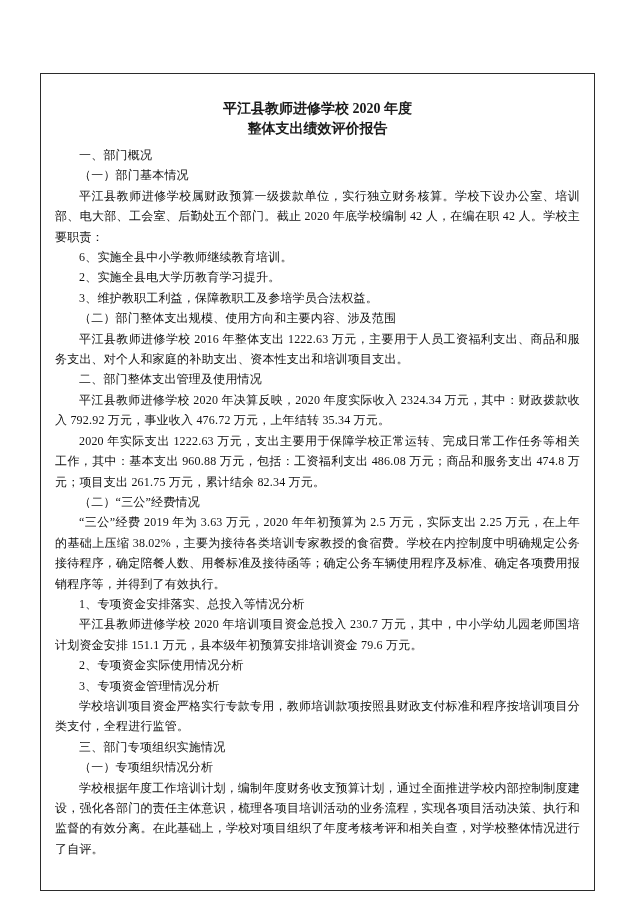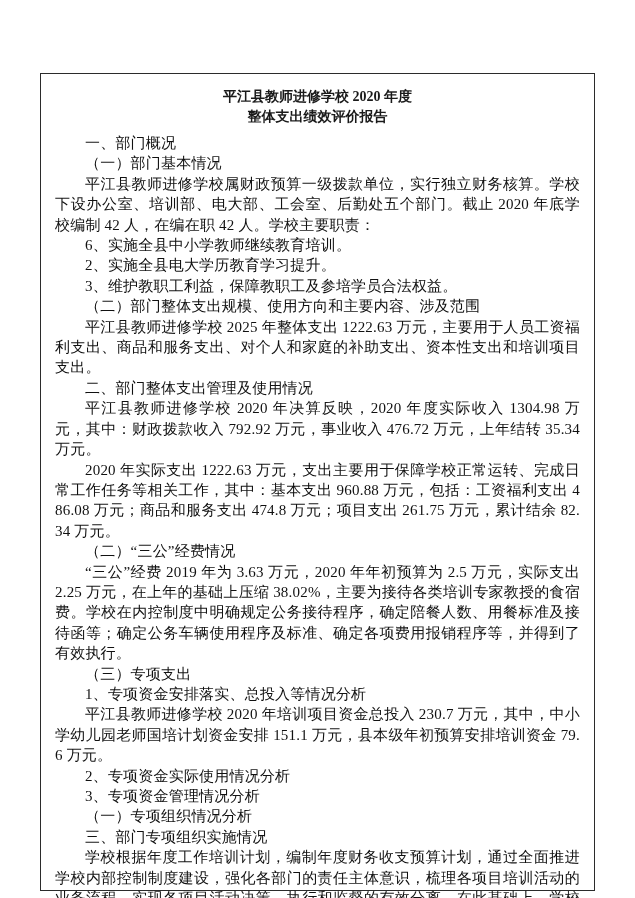--- a/index.html
+++ b/index.html
@@ -17,36 +17,36 @@
     overflow: hidden;
   }
   .doc-frame {
     position: absolute;
     left: 40px;
     top: 73px;
     width: 555px;
     height: 818px;
     border: 1px solid #2b2b2b;
     box-sizing: border-box;
-    padding: 11px 14px 14px 14px;
+    padding: 23px 14px 14px 14px;
     background: #ffffff;
   }
   .doc-title {
     text-align: center;
     font-weight: bold;
     font-size: 14px;
     line-height: 20px;
     margin: 2px 0 6px 0;
   }
   .doc-title .title-line {
     display: block;
   }
   p.doc-para {
     margin: 0;
-    font-size: 15px;
+    font-size: 12px;
     line-height: 20.4px;
     text-indent: 2em;
     text-align: justify;
     letter-spacing: 0.2px;
     color: #111111;
     word-break: break-all;
   }
 </style>
 </head>
 <body>
@@ -59,29 +59,29 @@
       <span class="title-line">整体支出绩效评价报告</span>
     </div>
 
     <p class="doc-para">一、部门概况</p>
     <p class="doc-para">（一）部门基本情况</p>
     <p class="doc-para">平江县教师进修学校属财政预算一级拨款单位，实行独立财务核算。学校下设办公室、培训部、电大部、工会室、后勤处五个部门。截止 2020 年底学校编制 42 人，在编在职 42 人。学校主要职责：</p>
     <p class="doc-para">6、实施全县中小学教师继续教育培训。</p>
     <p class="doc-para">2、实施全县电大学历教育学习提升。</p>
     <p class="doc-para">3、维护教职工利益，保障教职工及参培学员合法权益。</p>
     <p class="doc-para">（二）部门整体支出规模、使用方向和主要内容、涉及范围</p>
-    <p class="doc-para">平江县教师进修学校 2025 年整体支出 1222.63 万元，主要用于人员工资福利支出、商品和服务支出、对个人和家庭的补助支出、资本性支出和培训项目支出。</p>
+    <p class="doc-para">平江县教师进修学校 2016 年整体支出 1222.63 万元，主要用于人员工资福利支出、商品和服务支出、对个人和家庭的补助支出、资本性支出和培训项目支出。</p>
     <p class="doc-para">二、部门整体支出管理及使用情况</p>
-    <p class="doc-para">平江县教师进修学校 2020 年决算反映，2020 年度实际收入 1304.98 万元，其中：财政拨款收入 792.92 万元，事业收入 476.72 万元，上年结转 35.34 万元。</p>
+    <p class="doc-para">平江县教师进修学校 2020 年决算反映，2020 年度实际收入 2324.34 万元，其中：财政拨款收入 792.92 万元，事业收入 476.72 万元，上年结转 35.34 万元。</p>
     <p class="doc-para">2020 年实际支出 1222.63 万元，支出主要用于保障学校正常运转、完成日常工作任务等相关工作，其中：基本支出 960.88 万元，包括：工资福利支出 486.08 万元；商品和服务支出 474.8 万元；项目支出 261.75 万元，累计结余 82.34 万元。</p>
     <p class="doc-para">（二）“三公”经费情况</p>
     <p class="doc-para">“三公”经费 2019 年为 3.63 万元，2020 年年初预算为 2.5 万元，实际支出 2.25 万元，在上年的基础上压缩 38.02%，主要为接待各类培训专家教授的食宿费。学校在内控制度中明确规定公务接待程序，确定陪餐人数、用餐标准及接待函等；确定公务车辆使用程序及标准、确定各项费用报销程序等，并得到了有效执行。</p>
-    <p class="doc-para">（三）专项支出</p>
     <p class="doc-para">1、专项资金安排落实、总投入等情况分析</p>
     <p class="doc-para">平江县教师进修学校 2020 年培训项目资金总投入 230.7 万元，其中，中小学幼儿园老师国培计划资金安排 151.1 万元，县本级年初预算安排培训资金 79.6 万元。</p>
     <p class="doc-para">2、专项资金实际使用情况分析</p>
     <p class="doc-para">3、专项资金管理情况分析</p>
+    <p class="doc-para">学校培训项目资金严格实行专款专用，教师培训款项按照县财政支付标准和程序按培训项目分类支付，全程进行监管。</p>
+    <p class="doc-para">三、部门专项组织实施情况</p>
     <p class="doc-para">（一）专项组织情况分析</p>
-    <p class="doc-para">三、部门专项组织实施情况</p>
     <p class="doc-para">学校根据年度工作培训计划，编制年度财务收支预算计划，通过全面推进学校内部控制制度建设，强化各部门的责任主体意识，梳理各项目培训活动的业务流程，实现各项目活动决策、执行和监督的有效分离。在此基础上，学校对项目组织了年度考核考评和相关自查，对学校整体情况进行了自评。</p>
 
   </div>
 </div>
 
 </body></html>

